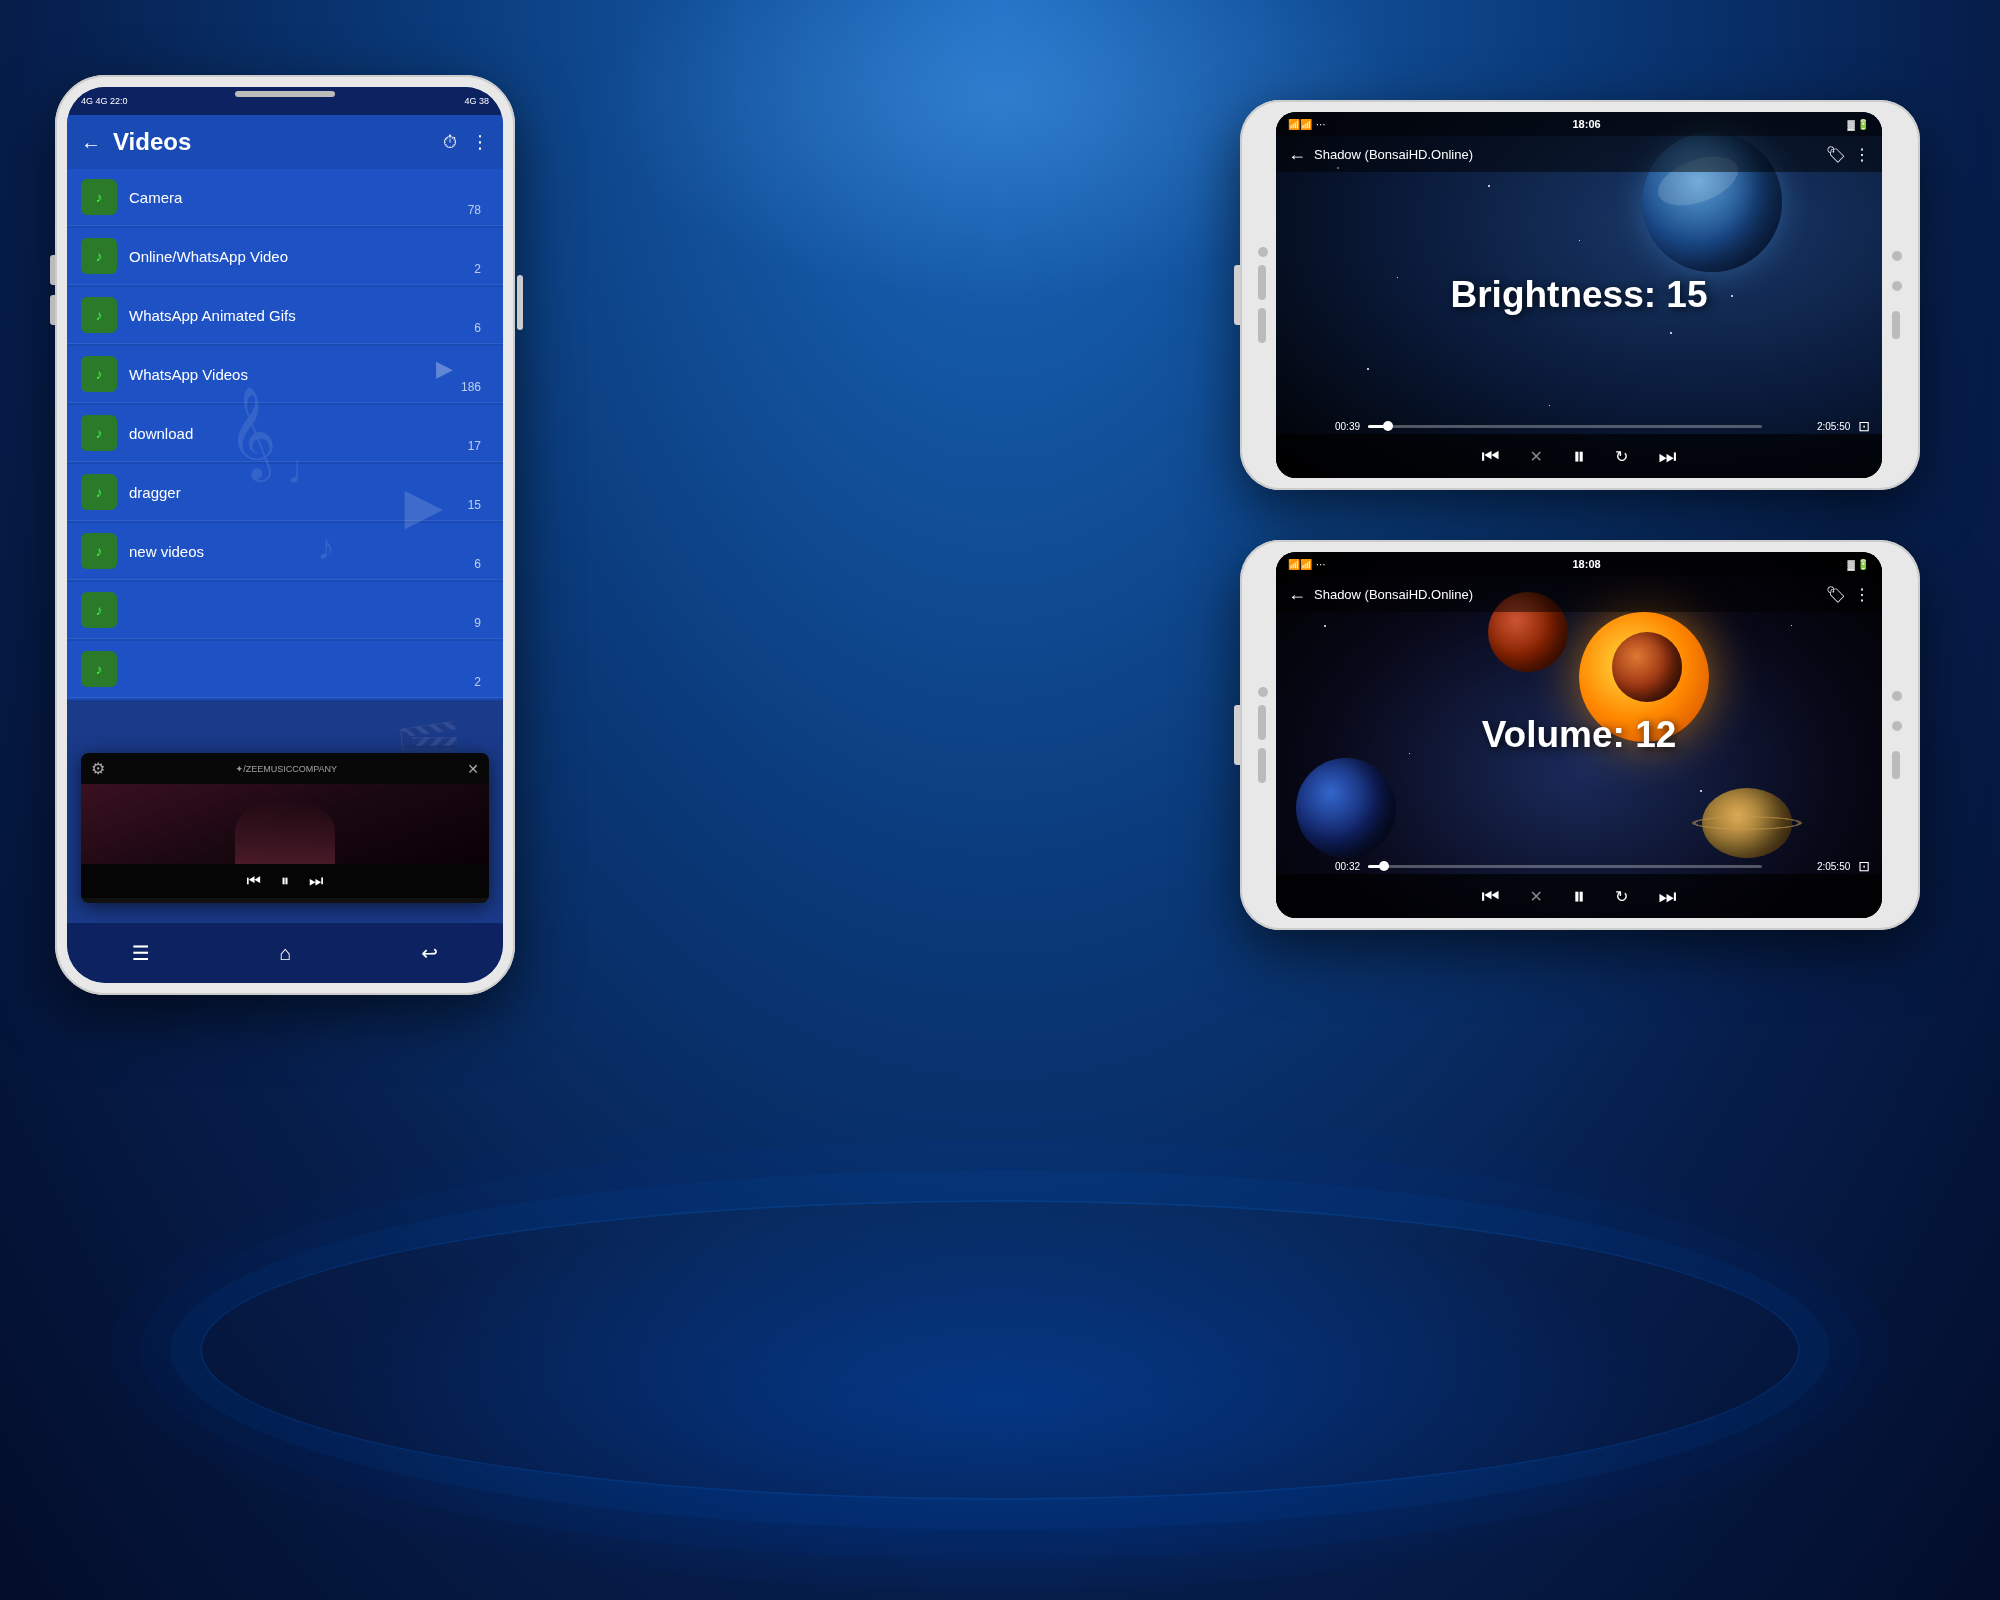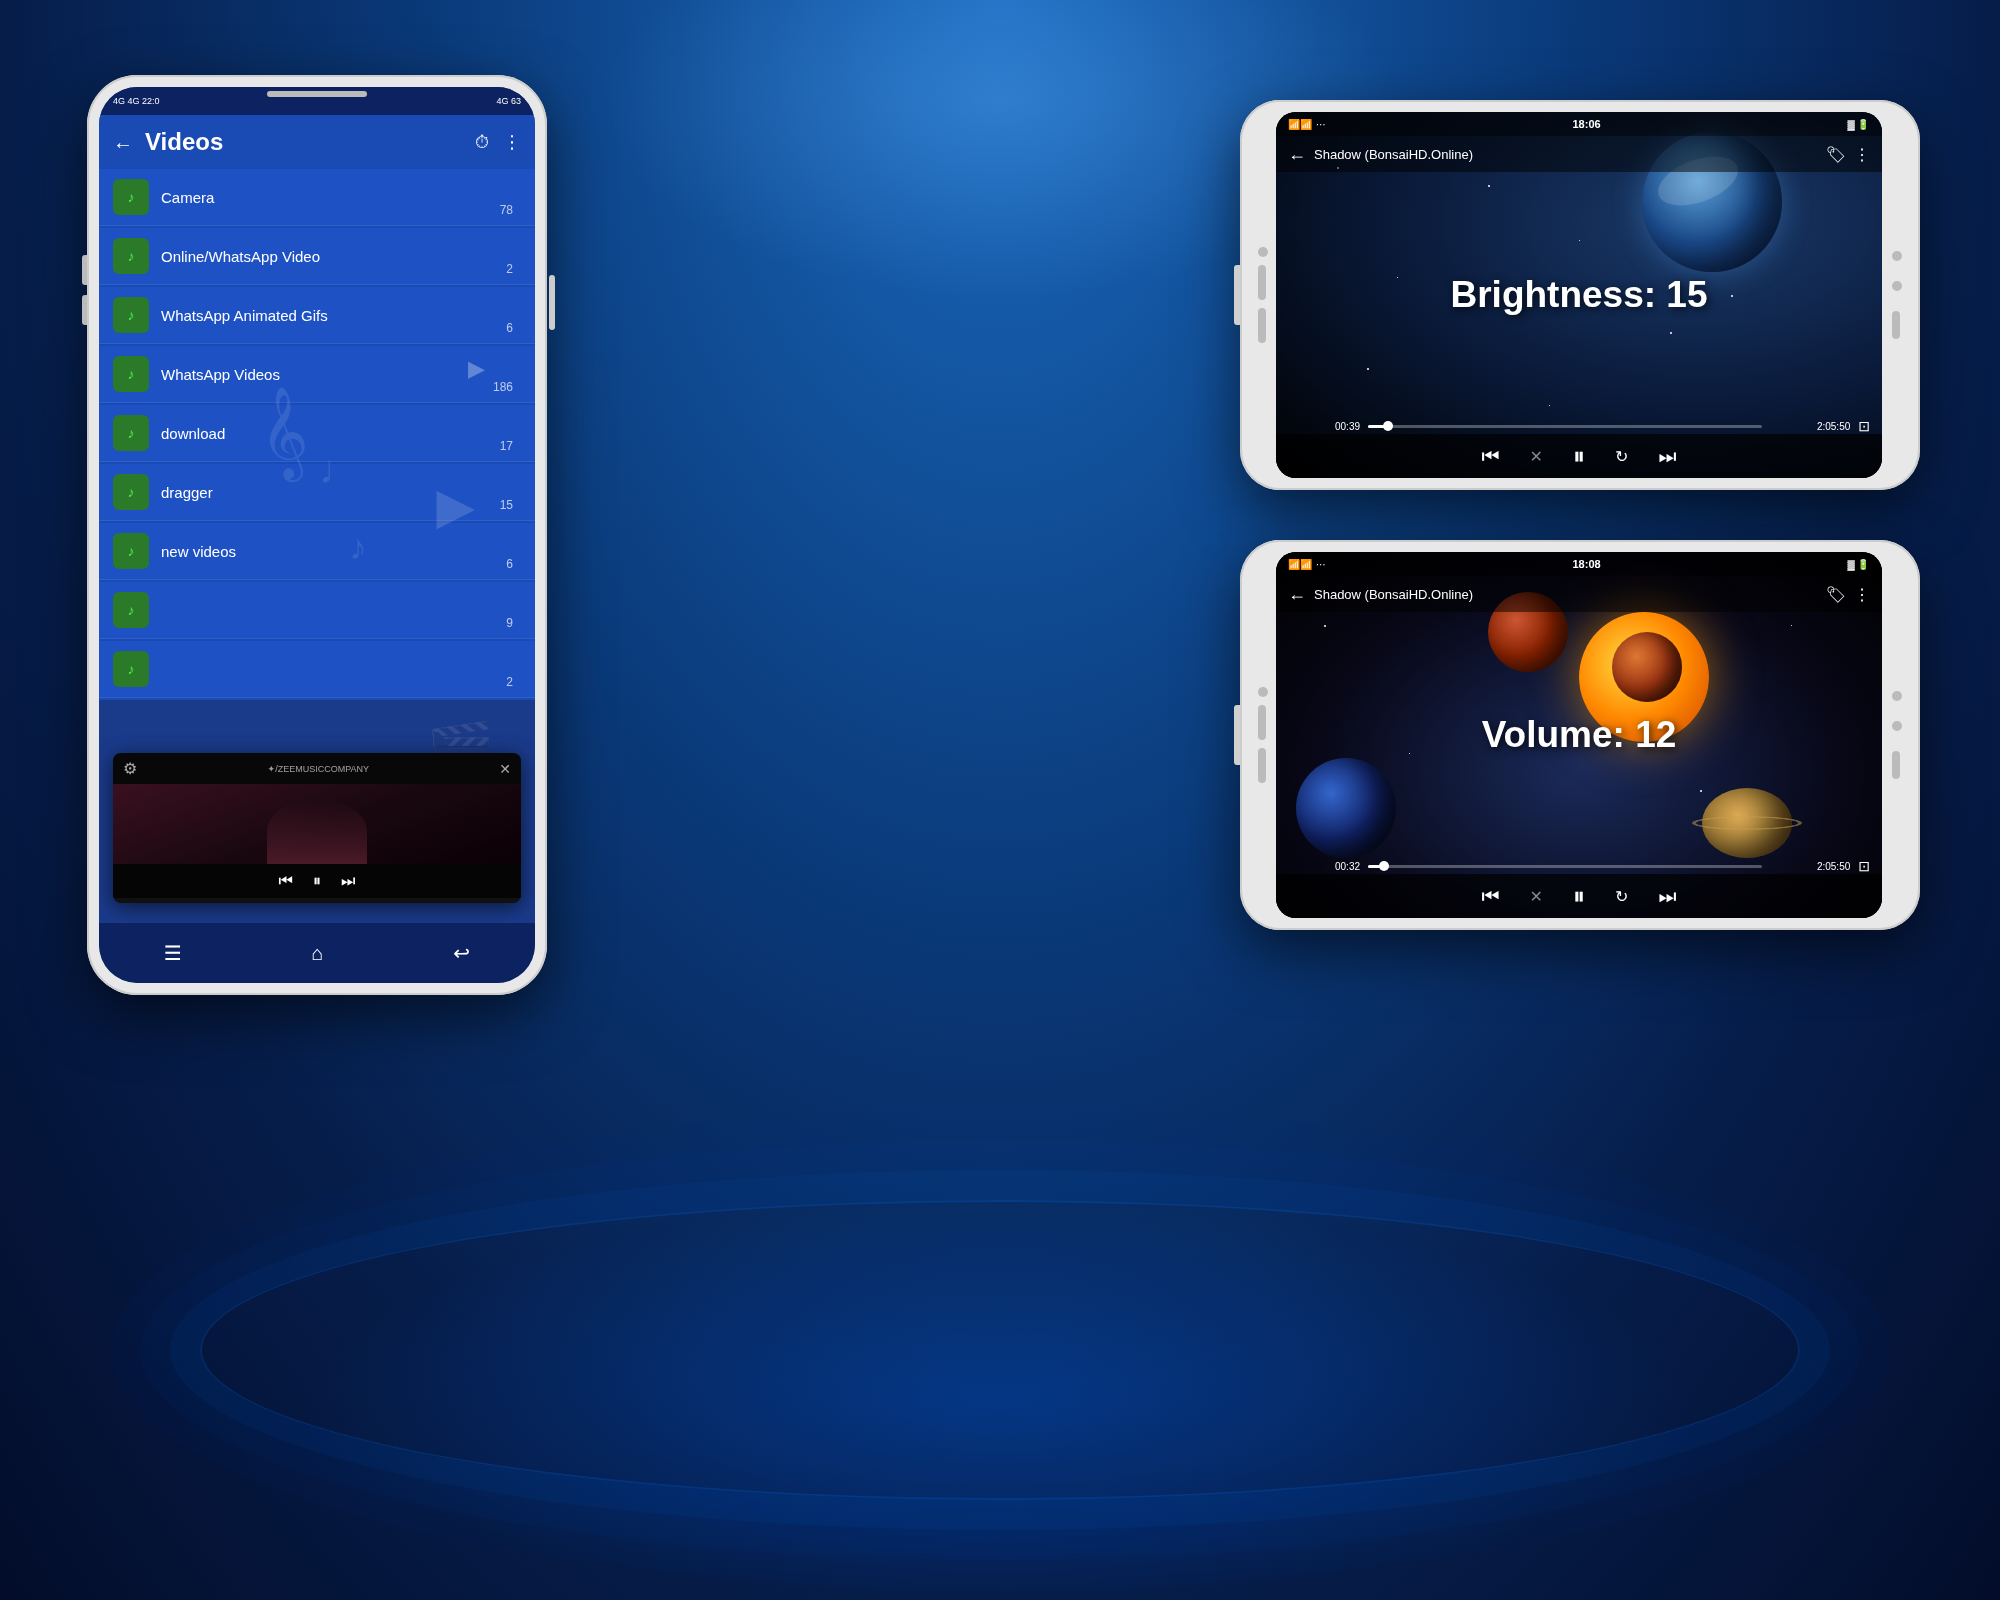--- a/index.html
+++ b/index.html
@@ -57,21 +57,20 @@
     }
 
     .phone-body {
       width: 100%;
       height: 100%;
       background: #e8e8e8;
       border-radius: 50px;
       padding: 12px;
       box-shadow: 0 20px 60px rgba(0,0,0,0.6), inset 0 0 0 2px #ccc;
       position: relative;
-      margin-left: 32px;
     }
 
     .phone-screen {
       width: 100%;
       height: 100%;
       background: #1a3a8a;
       border-radius: 38px;
       overflow: hidden;
       position: relative;
     }
@@ -643,21 +642,21 @@
       <div class="bump"></div>
     </div>
 
     <div class="phone-side-btn" style="top: 200px; height: 55px;"></div>
 
     <div class="phone-screen">
 
       <div class="status-bar">
         <span class="status-left">4G  4G  22:0</span>
         <span class="status-center"></span>
-        <span class="status-right">4G  63</span>
+        <span class="status-right">4G  38</span>
       </div>
 
       <div class="app-header">
         <span class="header-back">←</span>
         <span class="header-title">Videos</span>
         <div class="header-icons">
           <span class="header-icon">⏱</span>
           <span class="header-icon">⋮</span>
         </div>
       </div>

